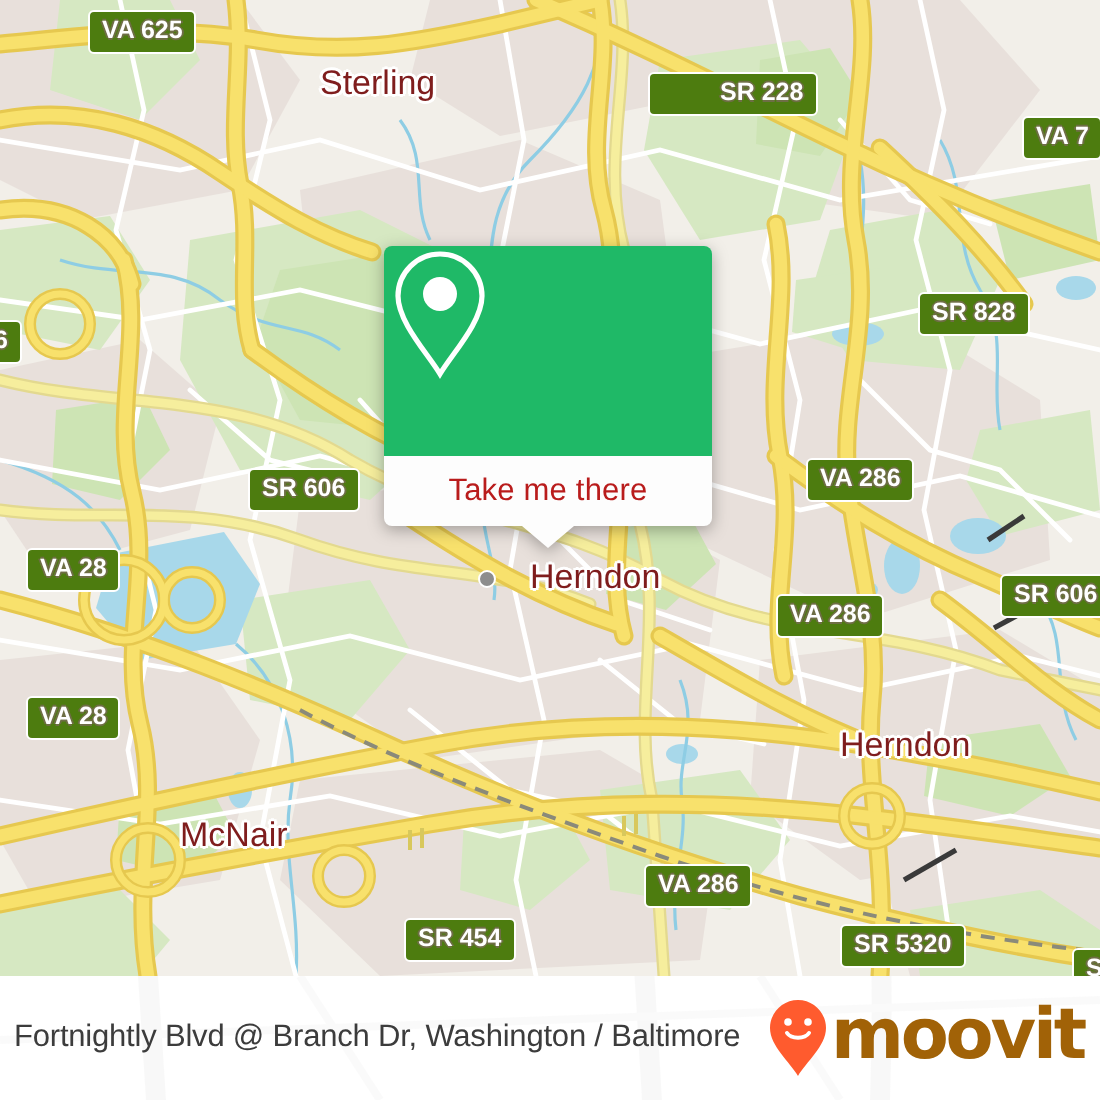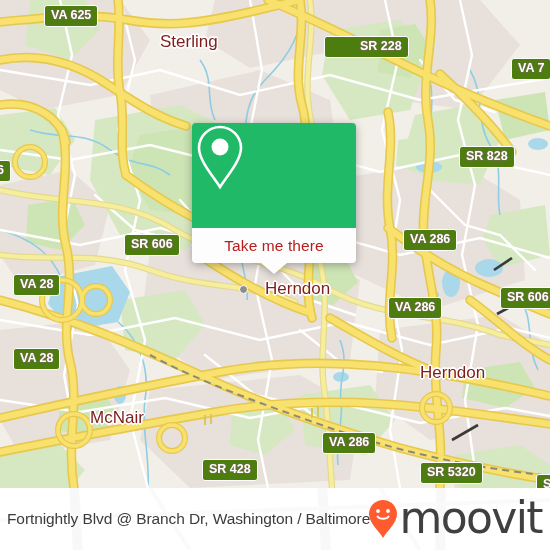--- a/index.html
+++ b/index.html
@@ -48,23 +48,23 @@
   
   #footer{position:absolute;left:0;top:488px;width:550px;height:62px;
           background:#ffffff;overflow:hidden;z-index:70;}
   #footer-wm{position:absolute;left:0;top:-488px;width:550px;height:550px;
              opacity:.085;pointer-events:none;}
   #footer-row{position:relative;width:550px;height:62px;display:flex;
               align-items:center;padding-left:7px;box-sizing:border-box;}
   #footer-title{font-size:15.5px;color:#3c3c3c;white-space:nowrap;letter-spacing:-.1px;}
   #brand{position:absolute;right:8px;top:50%;transform:translateY(-50%);
          display:flex;align-items:center;}
-  #brand-word{font-size:44px;color:#404040;letter-spacing:-1.6px;
+  #brand-word{font-size:35px;color:#a16207;letter-spacing:-1.6px;
               font-family:"DejaVu Sans",sans-serif;line-height:1;
-              margin-left:1px;margin-top:-2px;}
+              margin-left:1px;margin-top:-2px;font-weight:bold;}
 </style>
 </head>
 <body>
 
 <div id="app">
 
   <div id="map">
 
     <svg id="map-svg" width="550" height="488" viewBox="0 0 550 488">
       <defs>
@@ -275,21 +275,21 @@
         <div class="shield" style="left: 511px; top: 58px;">VA 7</div>
         <div class="shield" style="left: -10px; top: 160px;">6</div>
         <div class="shield" style="left: 459px; top: 146px;">SR 828</div>
         <div class="shield" style="left: 124px; top: 234px;">SR 606</div>
         <div class="shield" style="left: 403px; top: 229px;">VA 286</div>
         <div class="shield" style="left: 500px; top: 287px;">SR 606</div>
         <div class="shield" style="left: 13px; top: 274px;">VA 28</div>
         <div class="shield" style="left: 388px; top: 297px;">VA 286</div>
         <div class="shield" style="left: 13px; top: 348px;">VA 28</div>
         <div class="shield" style="left: 322px; top: 432px;">VA 286</div>
-        <div class="shield" style="left: 202px; top: 459px;">SR 428</div>
+        <div class="shield" style="left: 202px; top: 459px;">SR 454</div>
         <div class="shield" style="left: 420px; top: 462px;">SR 5320</div>
         <div class="shield" style="left: 536px; top: 474px;">S</div>
       </div>
 
 
     <div id="popup">
       <div id="popup-body">
         <svg width="56" height="68" viewBox="0 0 56 68">
           <path d="M28 4 C16.4 4 7 13.4 7 25 C7 38 22 54 28 64 C34 54 49 38 49 25 C49 13.4 39.6 4 28 4 Z" fill="none" stroke="#ffffff" stroke-width="2.6"></path>
           <circle cx="28" cy="24" r="8.5" fill="#ffffff"></circle>

